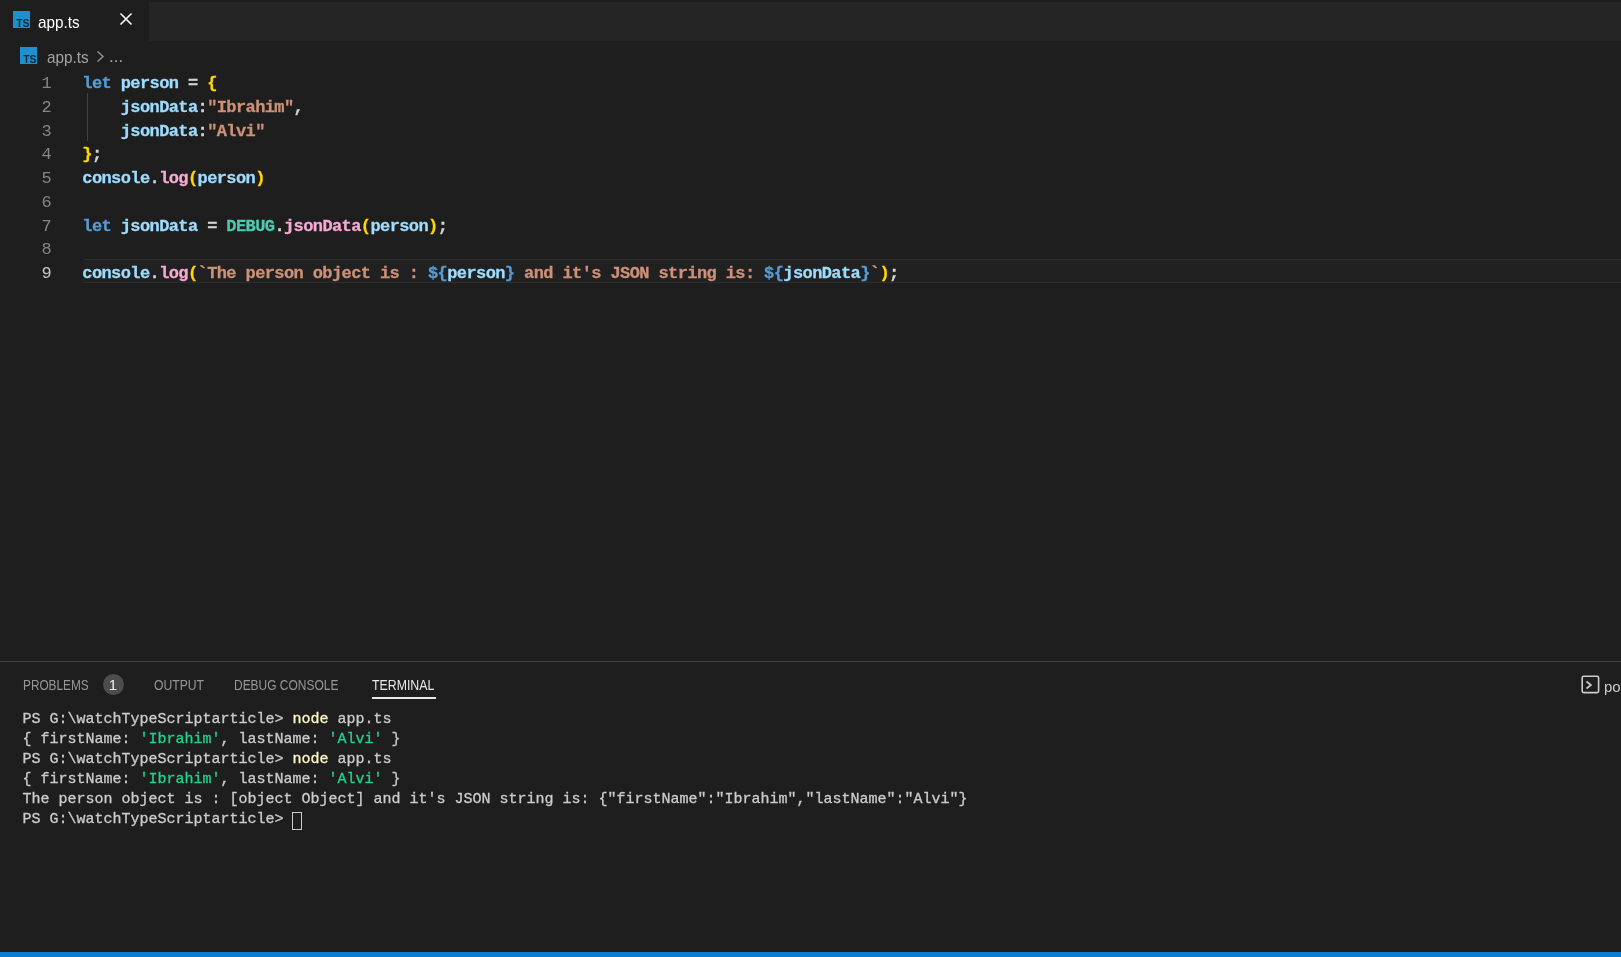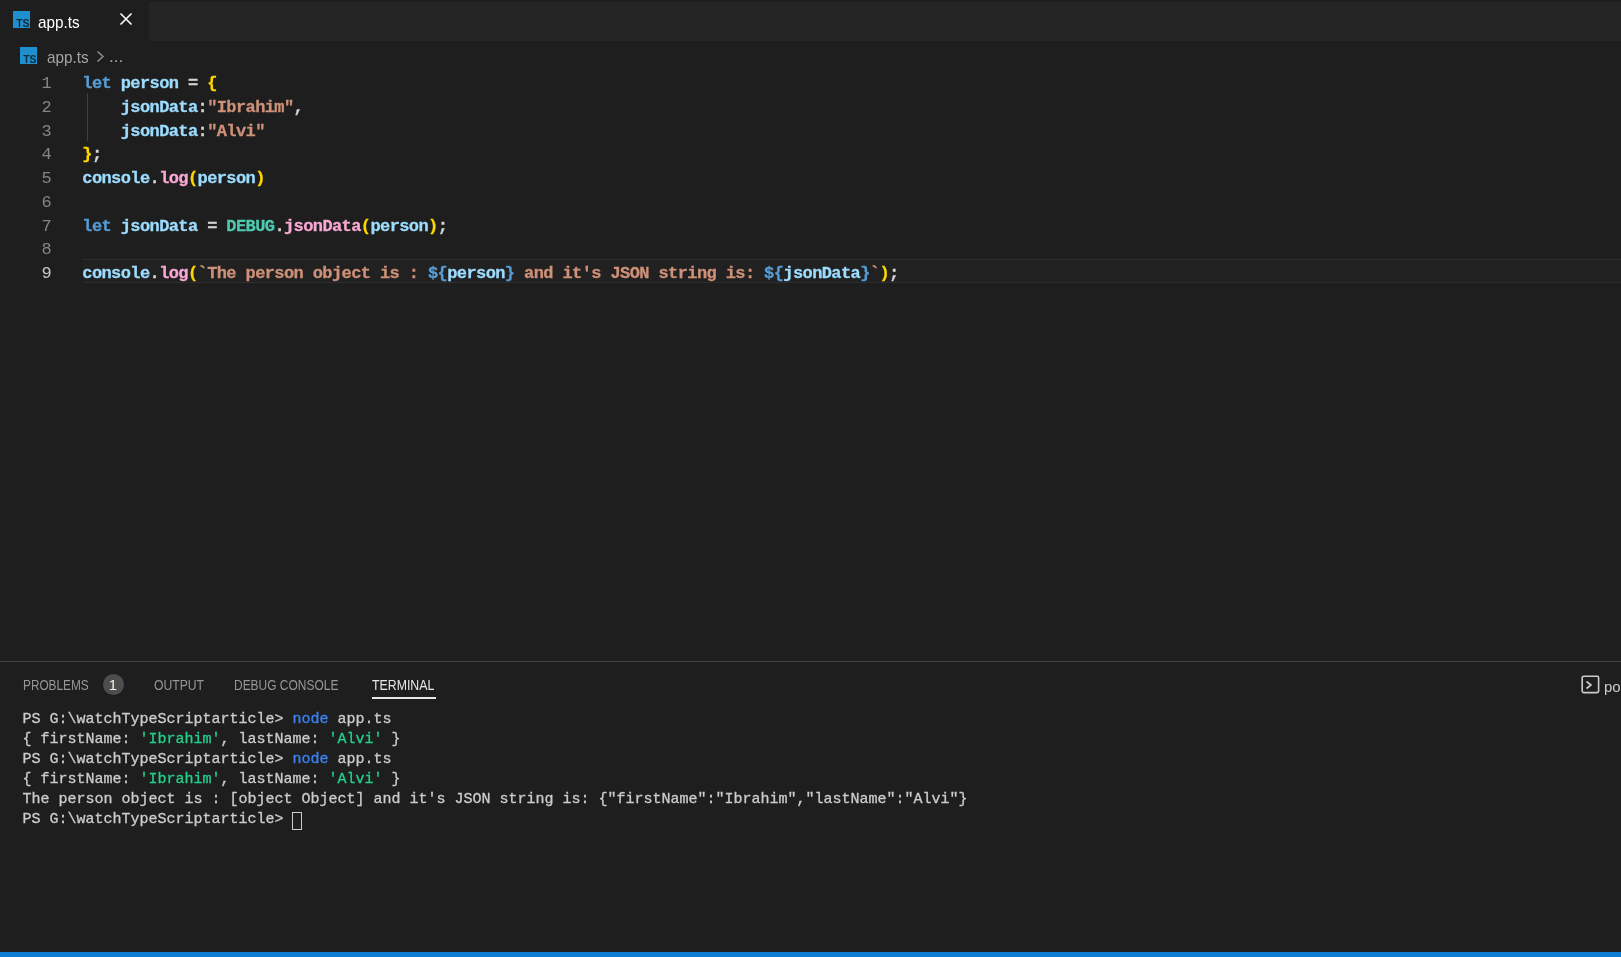--- a/index.html
+++ b/index.html
@@ -24,21 +24,21 @@
   .fn{color:#f9a8d4;}  
   .cls{color:#4ec9b0;} 
   .br{color:#ffd700;}  
   
   #panelborder{left:0;top:660.5px;width:1621px;height:1px;background:#424242;}
   .ptab{position:absolute;top:677px;font-size:14.5px;color:#969696;transform-origin:0 0;white-space:pre;}
   #badge{left:102.5px;top:674px;width:21px;height:21px;border-radius:50%;background:#4d4d4d;color:#f2efdc;font-size:15px;text-align:center;line-height:21.5px;}
   #termtab{color:#e7e7e7;}
   #termunderline{left:371.5px;top:697px;width:64px;height:1.5px;background:#e7e7e7;}
   .trow{position:absolute;left:22.4px;white-space:pre;color:#cccccc;font-family:"Liberation Mono",monospace;font-size:15px;line-height:20px;height:20px;-webkit-text-stroke:0.3px;}
-  .ty{color:#3b82f6;} 
+  .ty{color:#fef9c3;} 
   .tg{color:#23d18b;} 
   #cursor{left:292.4px;top:811.8px;width:9.6px;height:18.5px;border:1.5px solid #cccccc;box-sizing:border-box;}
   #termlabel{left:1604px;top:678px;font-size:15px;color:#cccccc;width:17px;overflow:hidden;white-space:nowrap;}
   
   #statusbar{left:0;top:951.5px;width:1621px;height:5.5px;background:#0d7dd2;}
 </style>
 </head>
 <body>
   <div class="abs" id="tabstrip"></div>
   <div class="abs" id="topline"></div>

